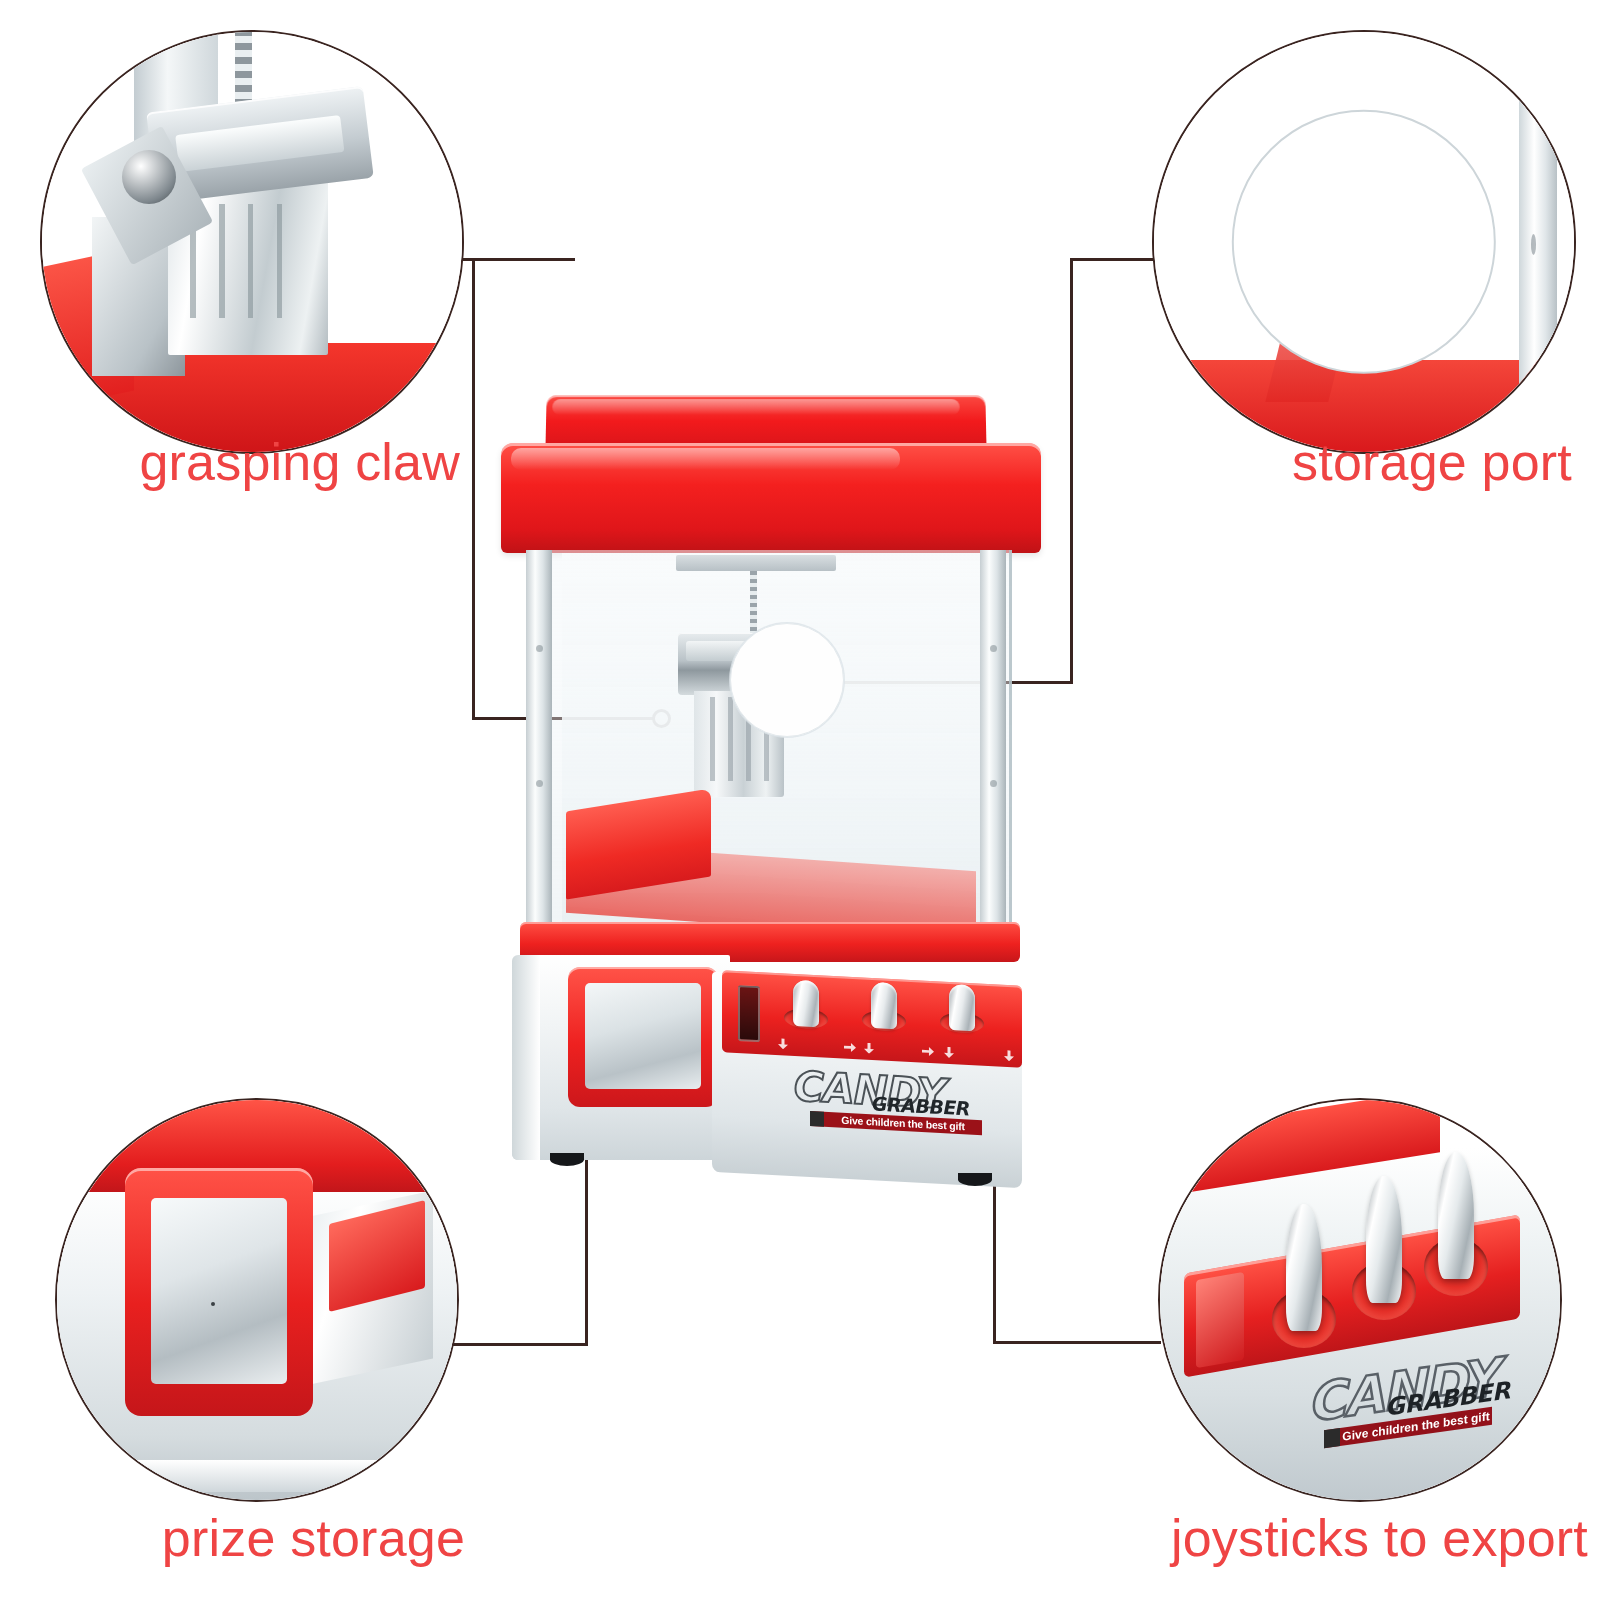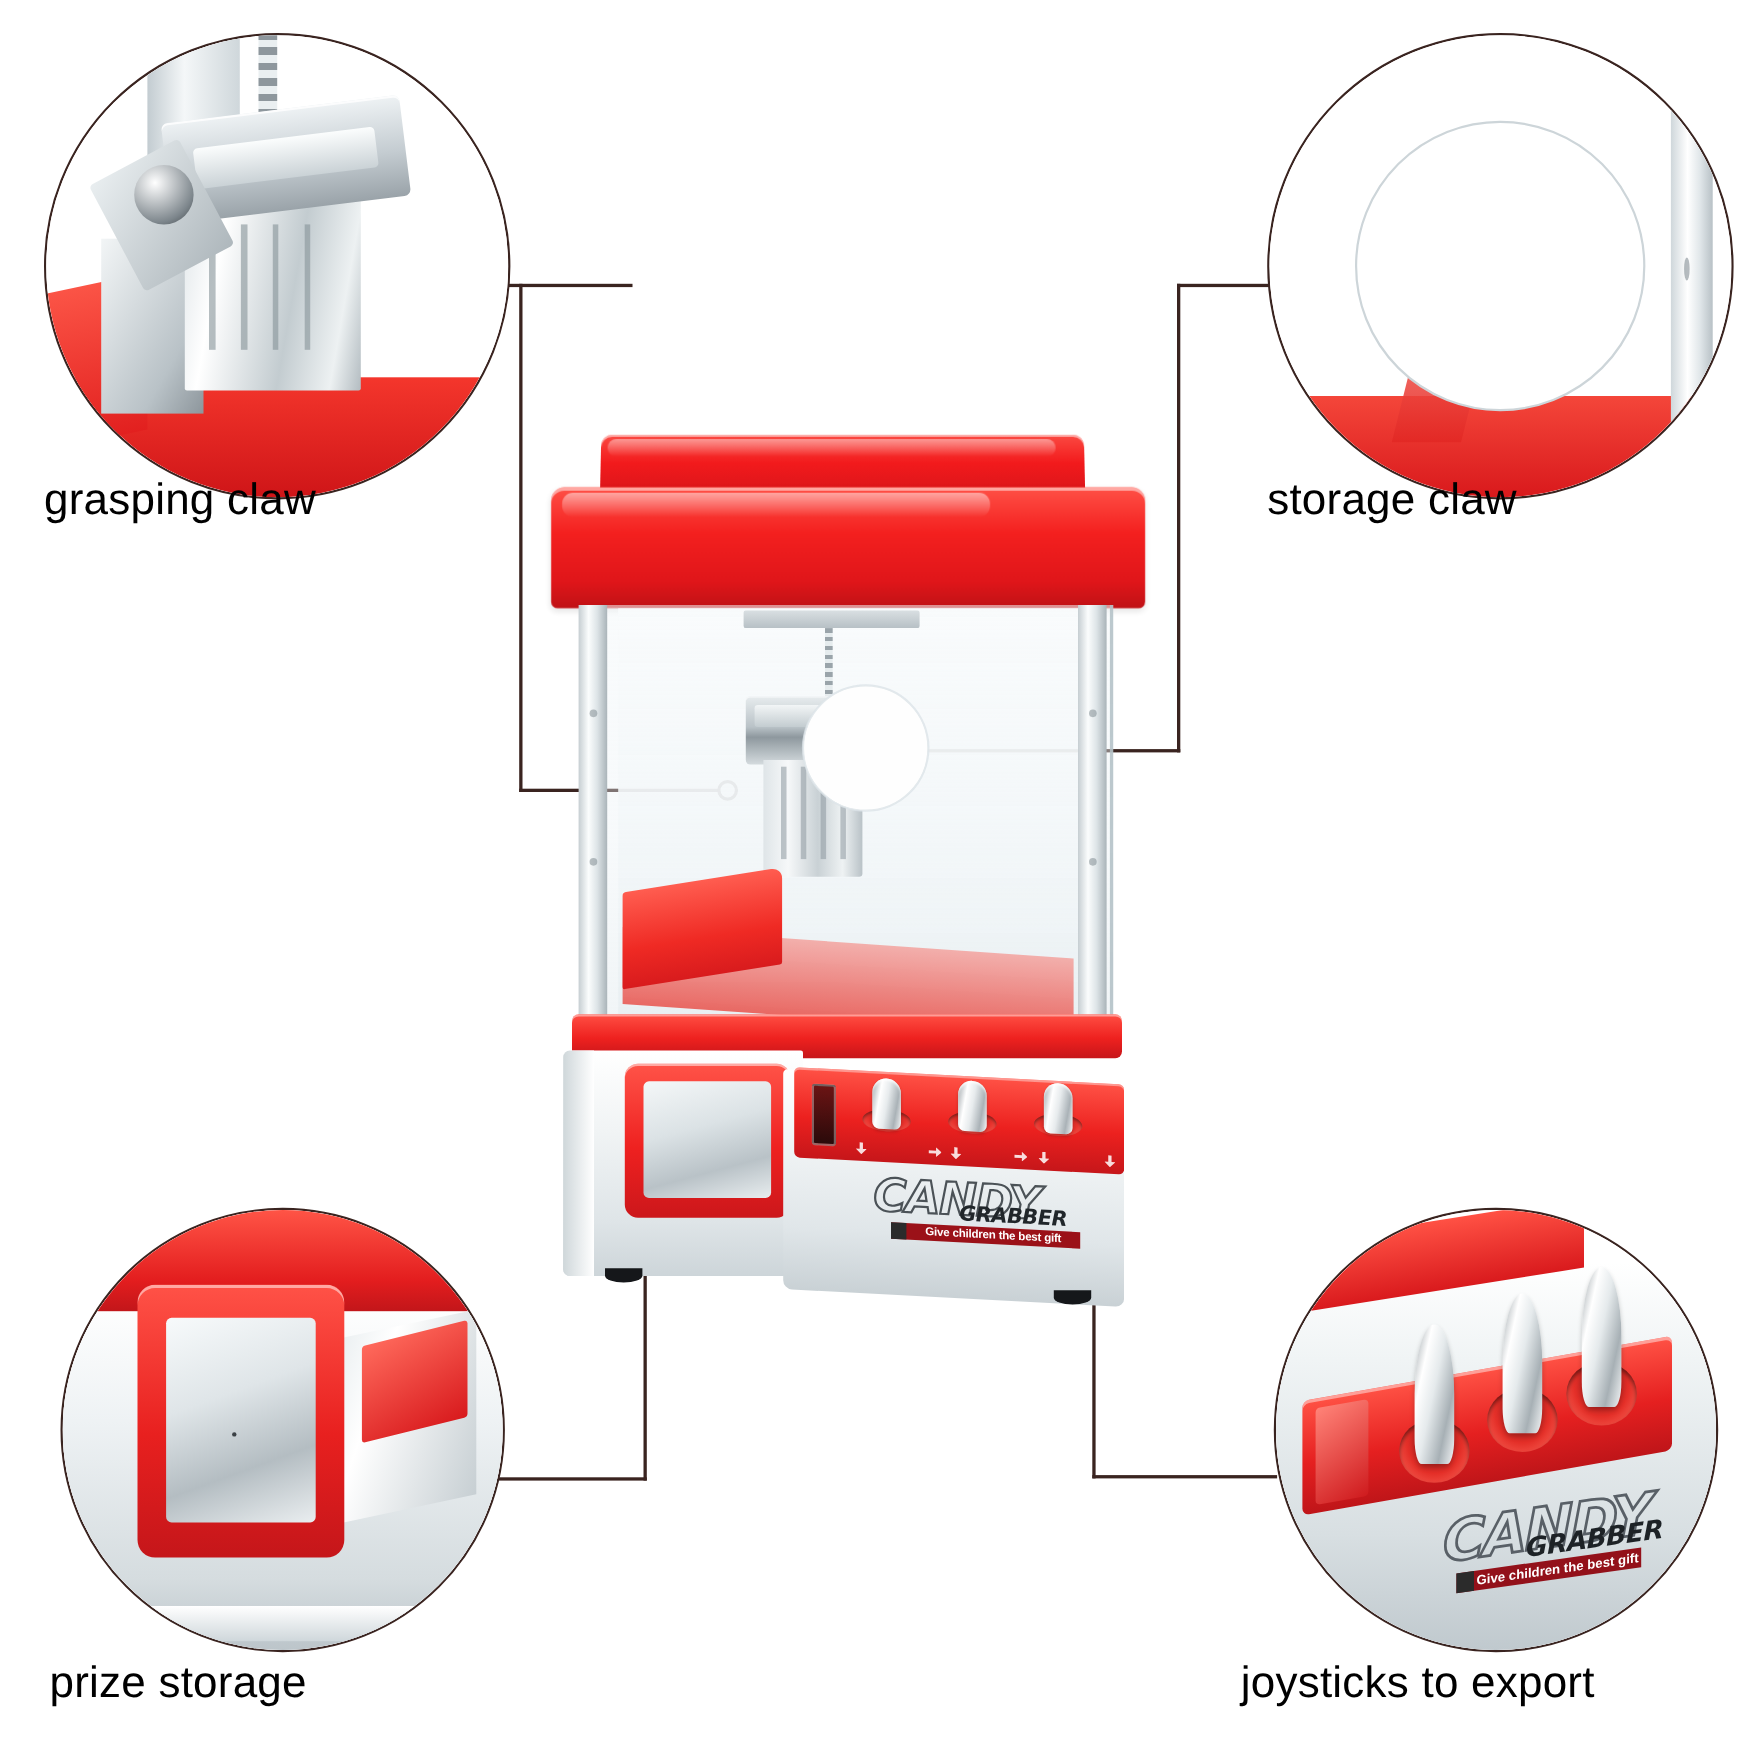--- a/index.html
+++ b/index.html
@@ -7,22 +7,22 @@
   #stage{position:relative;width:1600px;height:1600px;background:#fff;}
 
   
   .callout{position:absolute;}
   .circle{
     position:absolute;border-radius:50%;
     border:2px solid #3a2420;
     overflow:hidden;background:#fff;
   }
   .clabel{
-    position:absolute;text-align:left;
-    color:#000000;font-size:40px;letter-spacing:.2px;
+    position:absolute;text-align:right;
+    color:#ef4444;font-size:52px;letter-spacing:.2px;
     white-space:nowrap;
   }
 
   
   .ln{position:absolute;background:#3a2420;}
   .lnh{height:3px;}
   .lnv{width:3px;}
   .dot{
     position:absolute;width:19px;height:19px;border-radius:50%;
     background:#fff;border:3px solid #2a1a18;box-sizing:border-box;
@@ -362,21 +362,21 @@
       <div class="z">
         <div class="bgwhite"></div>
         <div class="zp-red"></div>
         <div class="zp-fin"></div>
         <div class="zp-wall">
             <i></i>
           </div>
         <div class="zp-outer"></div>
       </div>
     </div>
-    <div class="clabel" style="left:1152px;top:432px;width:420px;">storage claw</div>
+    <div class="clabel" style="left:1152px;top:432px;width:420px;">storage port</div>
   </div>
 
   <div class="callout">
     <div class="circle" style="left:55px;top:1098px;width:400px;height:400px;">
       <div class="z">
         <div class="bgwhite"></div>
         <div class="ze-silver"></div>
         <div class="ze-redtop"></div>
         <div class="ze-side"></div>
         <div class="ze-sidered"></div>

